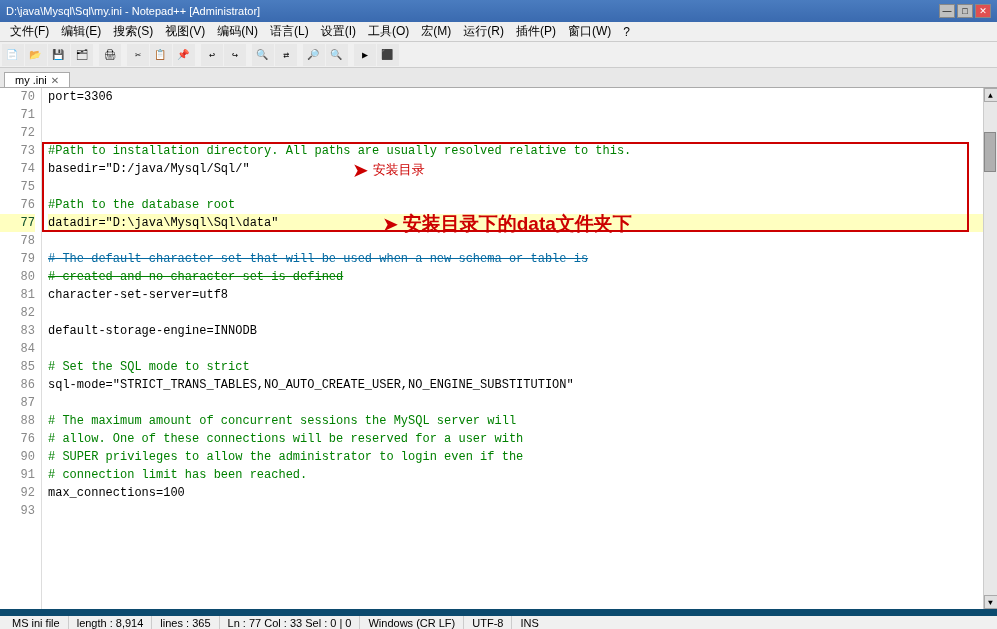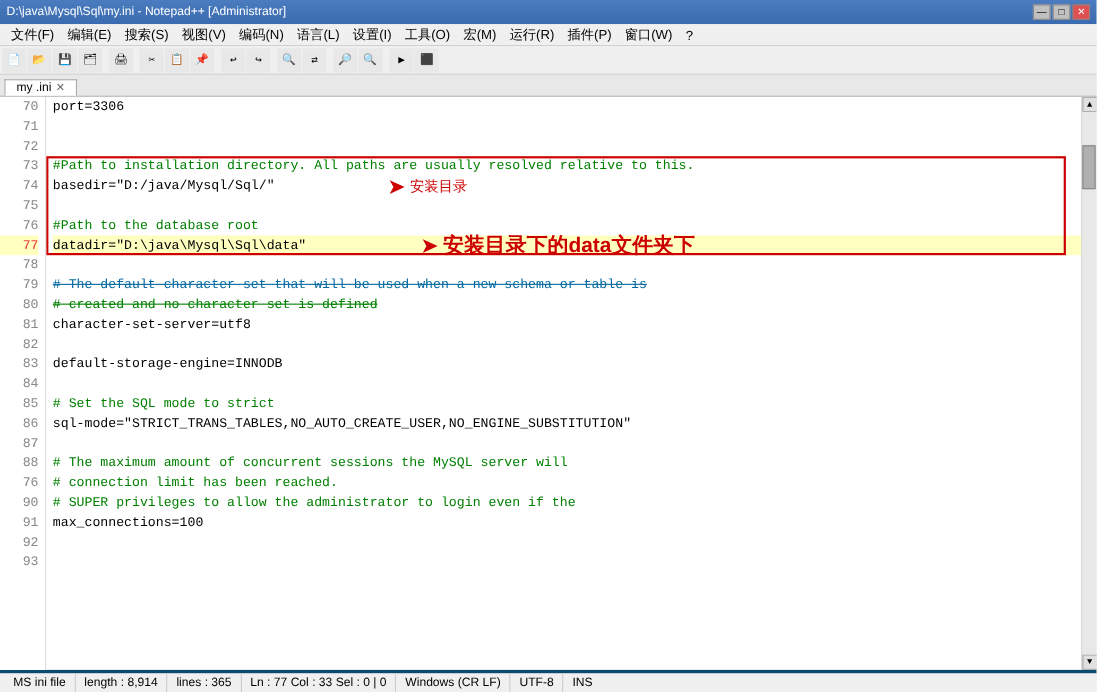--- a/index.html
+++ b/index.html
@@ -112,21 +112,21 @@
       padding: 0;
       font-size: 12px;
       font-family: 'Courier New', monospace;
       border-right: 1px solid #ddd;
       overflow: hidden;
       text-align: right;
       padding-right: 6px;
       line-height: 18px;
     }
     .ln { height: 18px; display: block; }
-    .ln.current { background: #ffffc0; color: #ef4444; }
+    .ln.current { background: #ffffc0; color: #14532d; }
 
     
     #code-area {
       flex: 1;
       overflow: hidden;
       position: relative;
       line-height: 18px;
       font-size: 12px;
       font-family: 'Courier New', monospace;
       padding-left: 6px;
@@ -176,21 +176,21 @@
       top: 30px;
       left: 0;
     }
 
     
     #statusbar {
       background: #f0f0f0;
       height: 20px;
       display: flex;
       align-items: flex-end;
-      border-top: 3px solid #0c4a6e;
+      border-top: 7px solid #0c4a6e;
       font-size: 11px;
       font-family: Arial, sans-serif;
       padding: 0 4px;
     }
     .status-section {
       padding: 0 8px;
       border-right: 1px solid #ccc;
       height: 100%;
       display: flex; align-items: center;
     }
@@ -298,22 +298,23 @@
       <div class="code-line" style="color: #0369a1; text-decoration: line-through;"># The default character set that will be used when a new schema or table is</div>
       <div class="code-line" style="color: rgb(0, 128, 0); text-decoration: line-through;"># created and no character set is defined</div>
       <div class="code-line" style="color: rgb(0, 0, 0);">character-set-server=utf8</div>
       <div class="code-line" style="color: rgb(0, 0, 0);"></div>
       <div class="code-line" style="color: rgb(0, 0, 0);">default-storage-engine=INNODB</div>
       <div class="code-line" style="color: rgb(0, 0, 0);"></div>
       <div class="code-line" style="color: rgb(0, 128, 0);"># Set the SQL mode to strict</div>
       <div class="code-line" style="color: rgb(0, 0, 0);">sql-mode="STRICT_TRANS_TABLES,NO_AUTO_CREATE_USER,NO_ENGINE_SUBSTITUTION"</div>
       <div class="code-line" style="color: rgb(0, 0, 0);"></div>
       <div class="code-line" style="color: rgb(0, 128, 0);"># The maximum amount of concurrent sessions the MySQL server will</div>
+      <div class="code-line" style="color: rgb(0, 128, 0);"># allow. One of these connections will be reserved for a user with</div>
+      <div class="code-line" style="color: rgb(0, 128, 0);"># SUPER privileges to allow the administrator to login even if the</div>
       <div class="code-line" style="color: rgb(0, 128, 0);"># connection limit has been reached.</div>
-      <div class="code-line" style="color: rgb(0, 128, 0);"># SUPER privileges to allow the administrator to login even if the</div>
       <div class="code-line" style="color: rgb(0, 0, 0);">max_connections=100</div>
       <div class="red-box" style="top: 54px; left: 0px; right: 14px; height: 90px;"></div>
       <div style="position: absolute; top: 73px; left: 310px; display: flex; align-items: center; pointer-events: none;">
         <span style="color:#cc0000;font-size:20px;font-family:Arial;">➤</span>
         <span style="color:#cc0000;font-family:Arial;font-size:13px;margin-left:4px;">安装目录</span>
       </div>
       <div style="position: absolute; top: 127px; left: 340px; display: flex; align-items: center; pointer-events: none;">
         <span style="color:#cc0000;font-size:20px;font-family:Arial;">➤</span>
         <span style="color:#cc0000;font-family:Arial;font-size:19px;margin-left:4px;font-weight:bold;">安装目录下的data文件夹下</span>
       </div>

